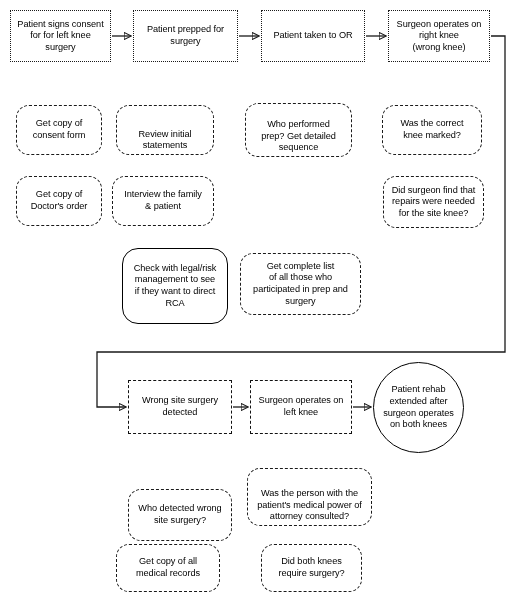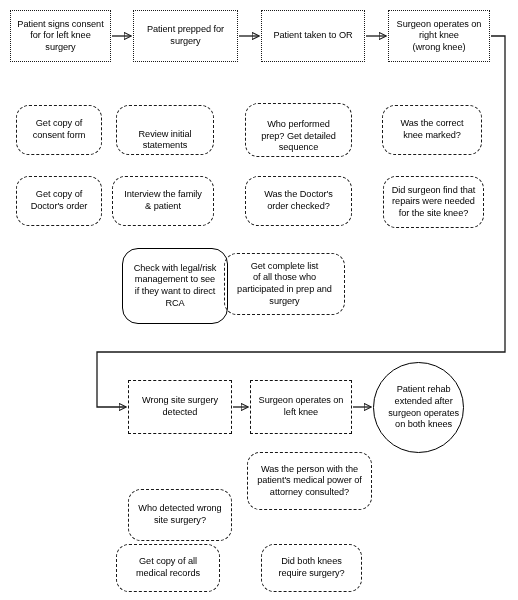--- a/index.html
+++ b/index.html
@@ -123,68 +123,64 @@
   <div class="node note" style="left:16px; top:176px; width:86px; height:50px;">
     <span class="txt">Get copy of
 Doctor's order</span>
   </div>
 
   <div class="node note" style="left:112px; top:176px; width:102px; height:50px;">
     <span class="txt">Interview the family
 &amp; patient</span>
   </div>
 
-  <div class="node note" style="left:245px; top:176px; width:107px; height:50px;">
-    <span class="txt">Was the Doctor's
-order checked?</span>
-  </div>
 
   <div class="node note" style="left:383px; top:176px; width:101px; height:52px;">
     <span class="txt">Did surgeon find that
 repairs were needed
 for the site knee?</span>
   </div>
 
   <div class="node note-solid" style="left:110px; top:248px; width:106px; height:76px;margin-left:12px;">
     <span class="txt">Check with legal/risk
 management to see
 if they want to direct
 RCA</span>
   </div>
 
-  <div class="node note" style="left:224px; top:253px; width:121px; height:62px;text-align:center;">
+  <div class="node note" style="left:240px; top:253px; width:121px; height:62px;text-align:center;">
     <span class="txt">Get complete list
 of all those who
 participated in prep and
 surgery</span>
   </div>
 
   <div class="node proc-dash" style="left:128px; top:380px; width:104px; height:54px;">
     <span class="txt">Wrong site surgery
 detected</span>
   </div>
 
   <div class="node proc-dash" style="left:250px; top:380px; width:102px; height:54px;">
     <span class="txt">Surgeon operates on
 left knee</span>
   </div>
 
-  <div class="node circle" style="left:373px; top:362px; width:91px; height:91px;justify-content:flex-end;">
+  <div class="node circle" style="left:373px; top:362px; width:91px; height:91px;">
     <span class="txt">Patient rehab
 extended after
 surgeon operates
 on both knees</span>
   </div>
 
   <div class="node note" style="left:128px; top:489px; width:104px; height:52px;">
     <span class="txt">Who detected wrong
 site surgery?</span>
   </div>
 
-  <div class="node note" style="left:247px; top:452px; width:125px; height:58px;">
+  <div class="node note" style="left:247px; top:468px; width:125px; height:58px;align-items:flex-end;">
     <span class="txt">Was the person with the
 patient's medical power of
 attorney consulted?</span>
   </div>
 
   <div class="node note" style="left:116px; top:544px; width:104px; height:48px;">
     <span class="txt">Get copy of all
 medical records</span>
   </div>
 

